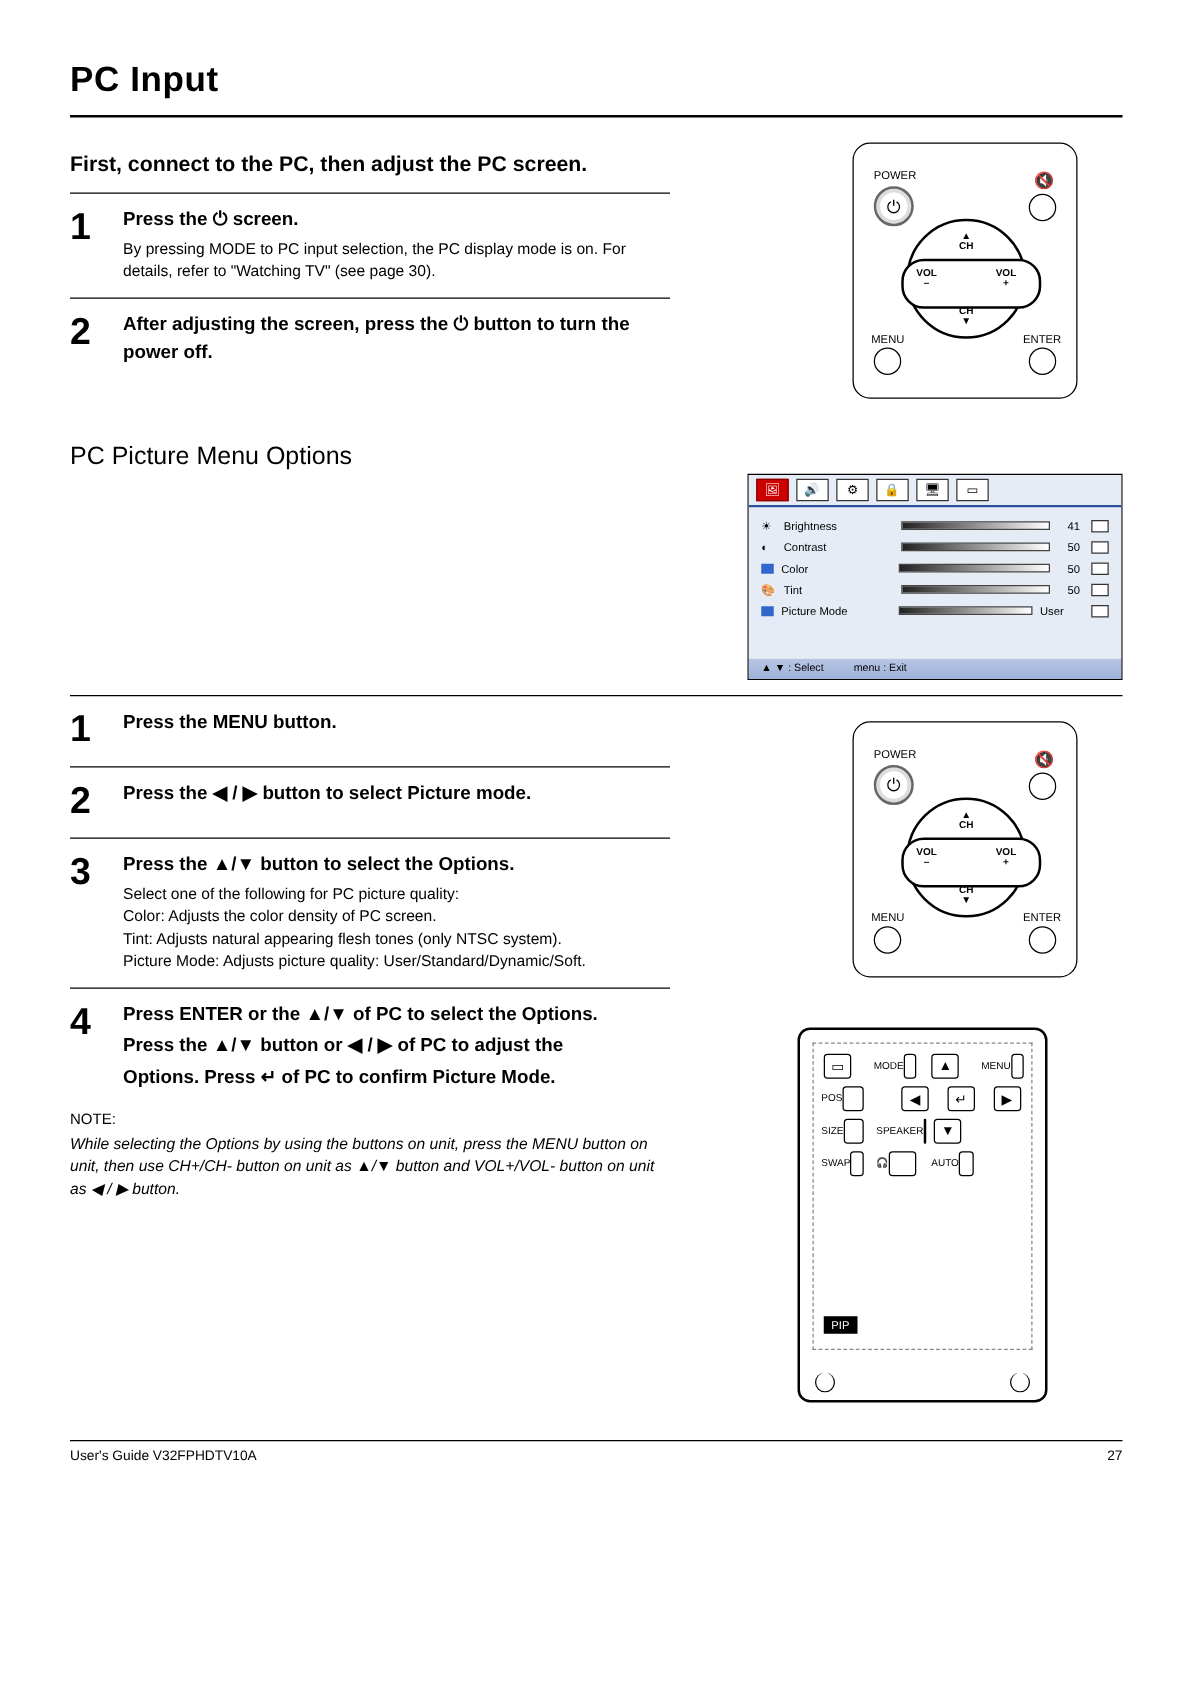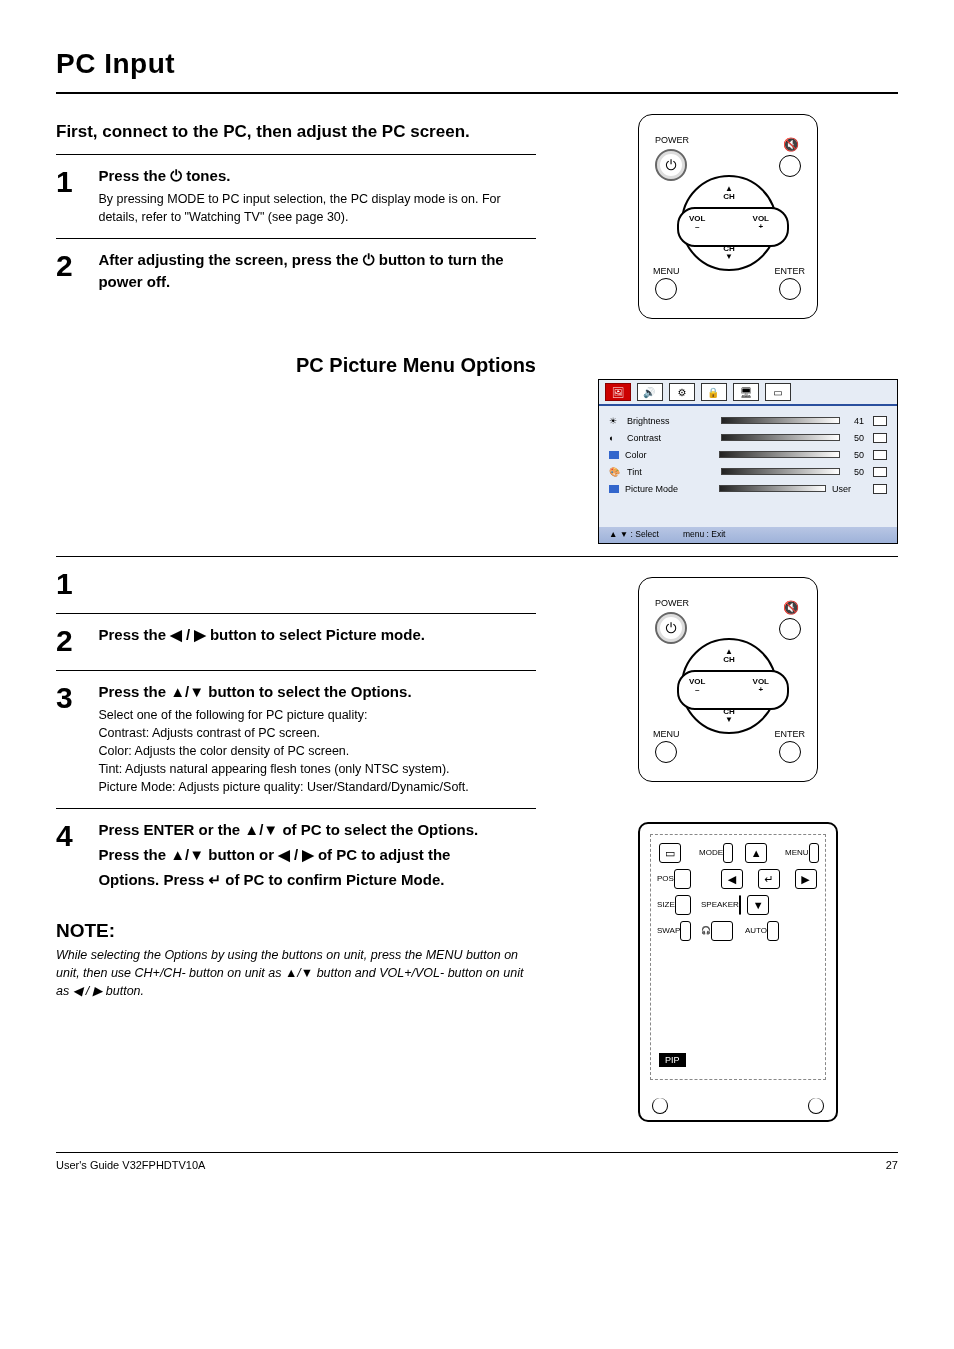--- a/index.html
+++ b/index.html
@@ -29,30 +29,30 @@
   .right { width: 300px; }
 
   .section-lead { font-size: 17px; font-weight: bold; margin-top: 28px; }
   .step-num { font-size: 30px; font-weight: bold; display: inline-block; width: 38px; vertical-align: top; }
   .step-body { display: inline-block; width: 430px; vertical-align: top; font-size: 12.5px; line-height: 1.45; }
   .step-title { font-size: 15px; font-weight: bold; margin-bottom: 3px; }
   .step { margin-top: 10px; }
 
   hr.sep { border: none; border-top: 1px solid #000; margin: 12px 0 0 0; }
 
-  .note-label { font-size: 19px; font-weight: bold; margin-top: 26px; }
+  .note-label { font-size: 12px; font-weight: normal; margin-top: 12px; }
   .note-text { font-style: italic; font-size: 12.5px; line-height: 1.45; margin-top: 4px; }
 
   .remote {
     border: 1.5px solid #000;
     border-radius: 14px;
     width: 180px;
     height: 205px;
     position: relative;
-    margin-left: 40px;
+    margin-left: 84px;
     margin-top: 20px;
   }
   .remote .lbl { position: absolute; font-size: 9px; }
   .remote .power-btn {
     position: absolute; left: 16px; top: 34px;
     width: 32px; height: 32px; border: 2px solid #666; border-radius: 50%;
     box-shadow: 0 0 0 3px #ddd inset;
     display:flex; align-items:center; justify-content:center;
     font-size:14px;
   }
@@ -125,21 +125,21 @@
 
 <div class="two-col">
   <div class="left">
     <div class="section-lead">First, connect to the PC, then adjust the PC screen.</div>
     <hr class="sep">
 
     <div class="step">
       <span class="step-num">1</span>
       <span class="step-body">
         <div class="step-title">
-          <span>Press the </span><span class="sym">⏻</span><span> tones.</span>
+          <span>Press the </span><span class="sym">⏻</span><span> screen.</span>
         </div>
         <div>By pressing MODE to PC input selection, the PC display mode is on. For details, refer to "Watching TV" (see page 30).</div>
       </span>
     </div>
 
     <hr class="sep">
 
     <div class="step">
       <span class="step-num">2</span>
       <span class="step-body">
@@ -173,21 +173,21 @@
       <div class="lbl" style="right:12px; bottom:42px;">ENTER</div>
       <div class="enter-btn"></div>
     </div>
   </div>
 </div>
 
 <div class="section-spacer"></div>
 
 <div class="two-col">
   <div class="left">
-    <div style="font-size:20px; font-weight:bold;text-align:right;">PC Picture Menu Options</div>
+    <div style="font-size:20px; font-weight:normal;">PC Picture Menu Options</div>
   </div>
   <div class="right">
 
     <div class="osd">
       <div class="osd-tabs">
         <div class="osd-tab active">🖼</div>
         <div class="osd-tab">🔊</div>
         <div class="osd-tab">⚙</div>
         <div class="osd-tab">🔒</div>
         <div class="osd-tab">🖥</div>
@@ -237,20 +237,23 @@
     </div>
   </div>
 </div>
 
 <hr class="sep">
 
 <div class="two-col">
   <div class="left">
     <div class="step">
       <span class="step-num">1</span>
+      <span class="step-body">
+        <div class="step-title">Press the MENU button.</div>
+      </span>
     </div>
     <hr class="sep">
     <div class="step">
       <span class="step-num">2</span>
       <span class="step-body">
         <div class="step-title">
           <span>Press the </span>
           <span class="sym">◀ / ▶</span>
           <span> button to select Picture mode.</span>
         </div>
@@ -259,21 +262,20 @@
     <hr class="sep">
     <div class="step">
       <span class="step-num">3</span>
       <span class="step-body">
         <div class="step-title">
           <span>Press the </span>
           <span class="sym">▲/▼</span>
           <span> button to select the Options.</span>
         </div>
         <div>Select one of the following for PC picture quality:</div>
-        <div>Contrast: Adjusts contrast of PC screen.</div>
         <div>Color: Adjusts the color density of PC screen.</div>
         <div>Tint: Adjusts natural appearing flesh tones (only NTSC system).</div>
         <div>Picture Mode: Adjusts picture quality: User/Standard/Dynamic/Soft.</div>
       </span>
     </div>
     <hr class="sep">
     <div class="step">
       <span class="step-num">4</span>
       <span class="step-body">
         <div class="step-title">

